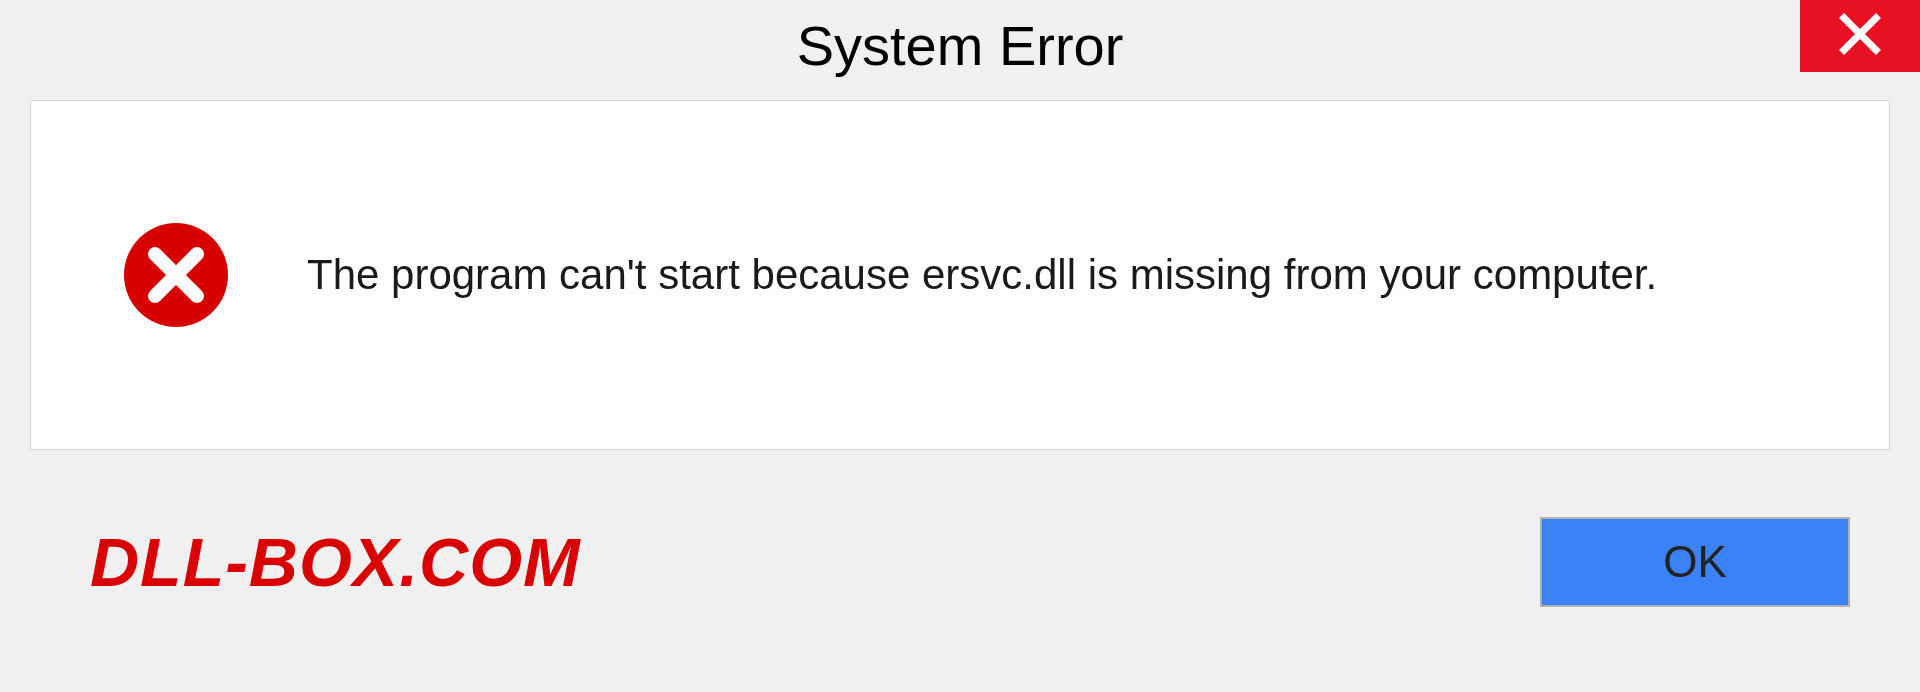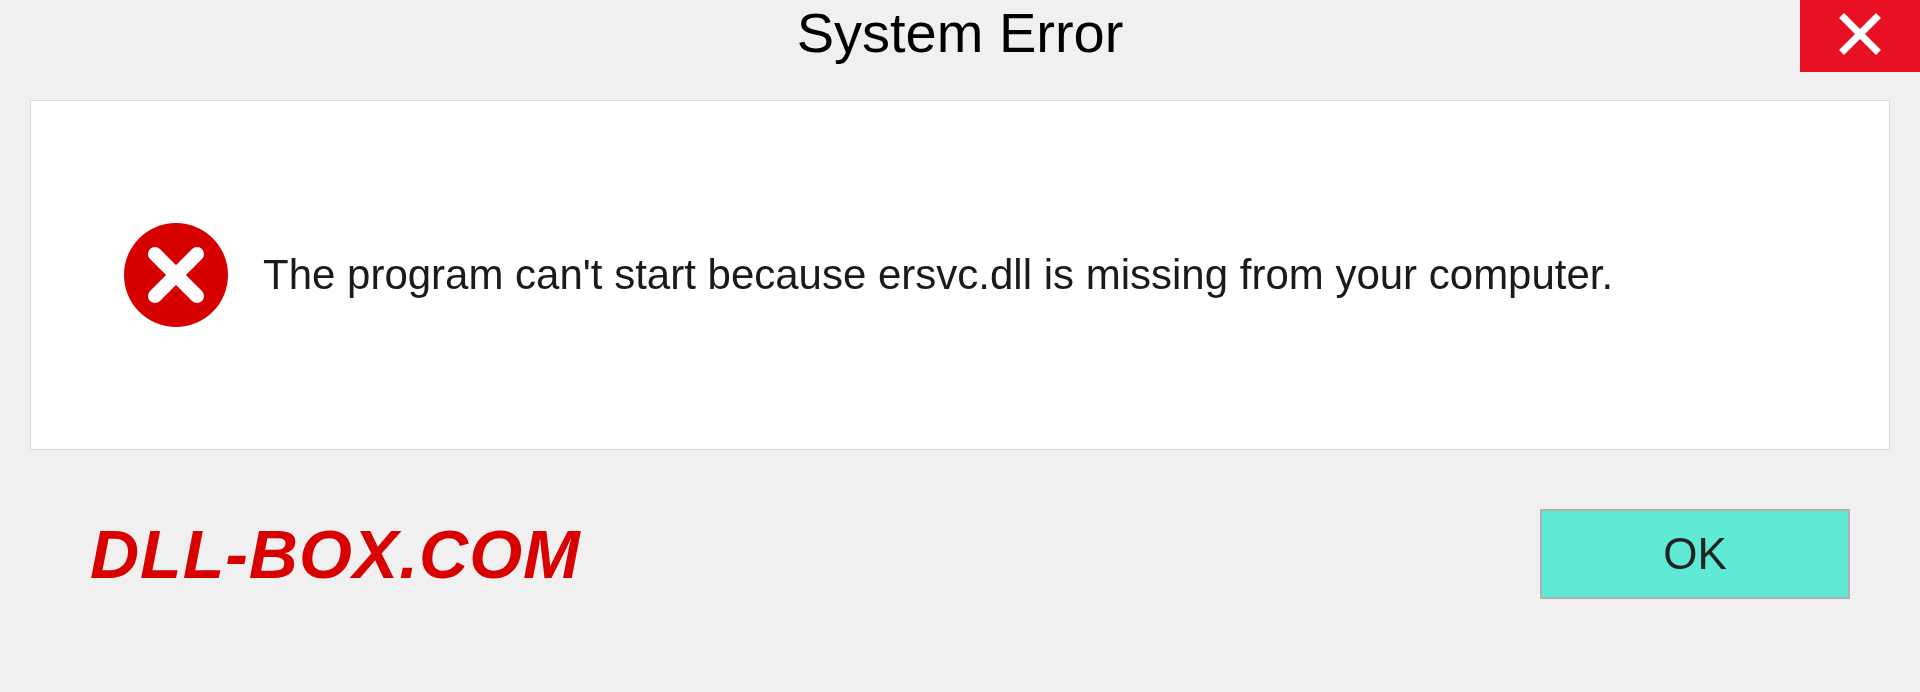--- a/index.html
+++ b/index.html
@@ -12,21 +12,21 @@
       height: 692px;
       background: #f0f0f0;
       font-family: "Segoe UI", Tahoma, Arial, sans-serif;
       position: relative;
       overflow: hidden;
     }
     .titlebar {
       position: relative;
       height: 90px;
       display: flex;
-      align-items: flex-start;
+      align-items: center;
       justify-content: center;
     }
     .title {
       font-size: 56px;
       color: #000;
       font-weight: 400;
     }
     .close-btn {
       position: absolute;
       top: 0;
@@ -44,55 +44,55 @@
       height: 44px;
     }
     .content-panel {
       margin: 10px 30px 0 30px;
       background: #ffffff;
       border: 1px solid #d8d8d8;
       height: 350px;
       display: flex;
       align-items: center;
       padding: 0 60px 0 90px;
-      gap: 32px;
+      gap: 76px;
       text-align: right;
     }
     .error-icon {
       flex-shrink: 0;
       width: 110px;
       height: 110px;
     }
     .message {
       font-size: 42px;
       line-height: 1.35;
       color: #1a1a1a;
       font-weight: 400;
     }
     .footer {
-      margin: 4px 30px;
+      margin: 12px 30px;
       height: 200px;
       display: flex;
       align-items: center;
       justify-content: space-between;
       padding: 0 40px 0 60px;
       text-align: center;
     }
     .watermark {
       font-size: 68px;
       font-weight: 800;
       font-style: italic;
       color: #d80000;
       letter-spacing: 1px;
       font-family: Arial, sans-serif;
     }
     .ok-btn {
       width: 310px;
       height: 90px;
-      background: #5eead4;
+      background: #3b82f6;
       border: 2px solid #b0b0b0;
       font-size: 44px;
       color: #222;
       display: flex;
       align-items: center;
       justify-content: center;
       cursor: pointer;
       font-family: "Segoe UI", Tahoma, Arial, sans-serif;
     }
   </style>

